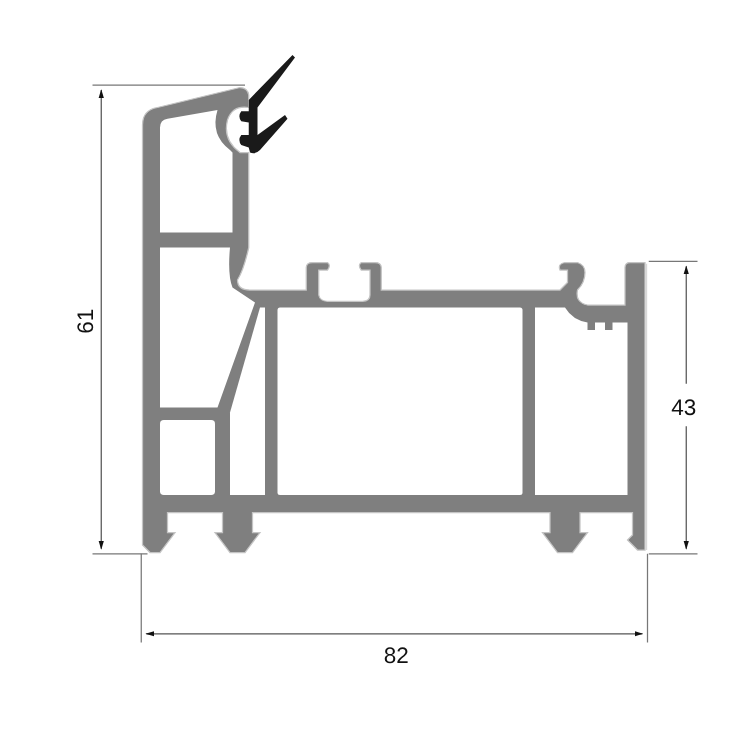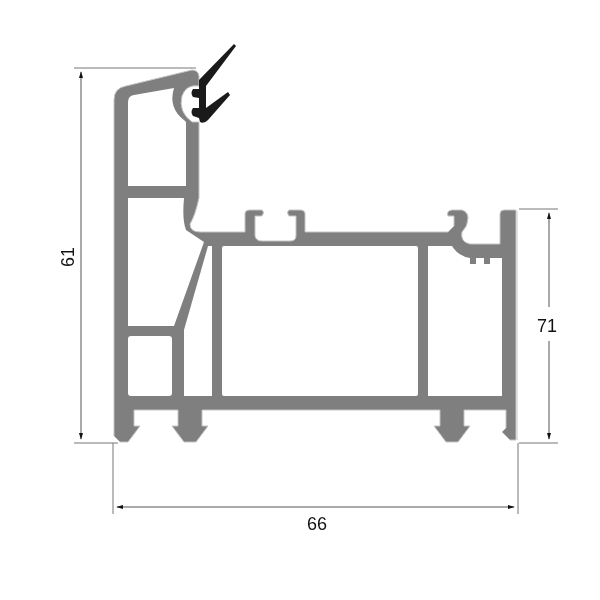--- a/index.html
+++ b/index.html
@@ -135,15 +135,15 @@
     </g>
 
     <g>
       <line x1="113" y1="443" x2="113" y2="514" stroke="#777" stroke-width="1"></line>
       <line x1="518" y1="443" x2="518" y2="514" stroke="#777" stroke-width="1"></line>
       <line x1="117" y1="507" x2="514" y2="507" stroke="#555" stroke-width="1" marker-start="url(#arrow)" marker-end="url(#arrow)"></line>
     </g>
   </svg>
 
   <div id="dim-61" class="dim-label">61</div>
-  <div id="dim-38" class="dim-label">71</div>
-  <div id="dim-66" class="dim-label">66</div>
+  <div id="dim-38" class="dim-label">43</div>
+  <div id="dim-66" class="dim-label">82</div>
 </div>
 
 </body></html>

